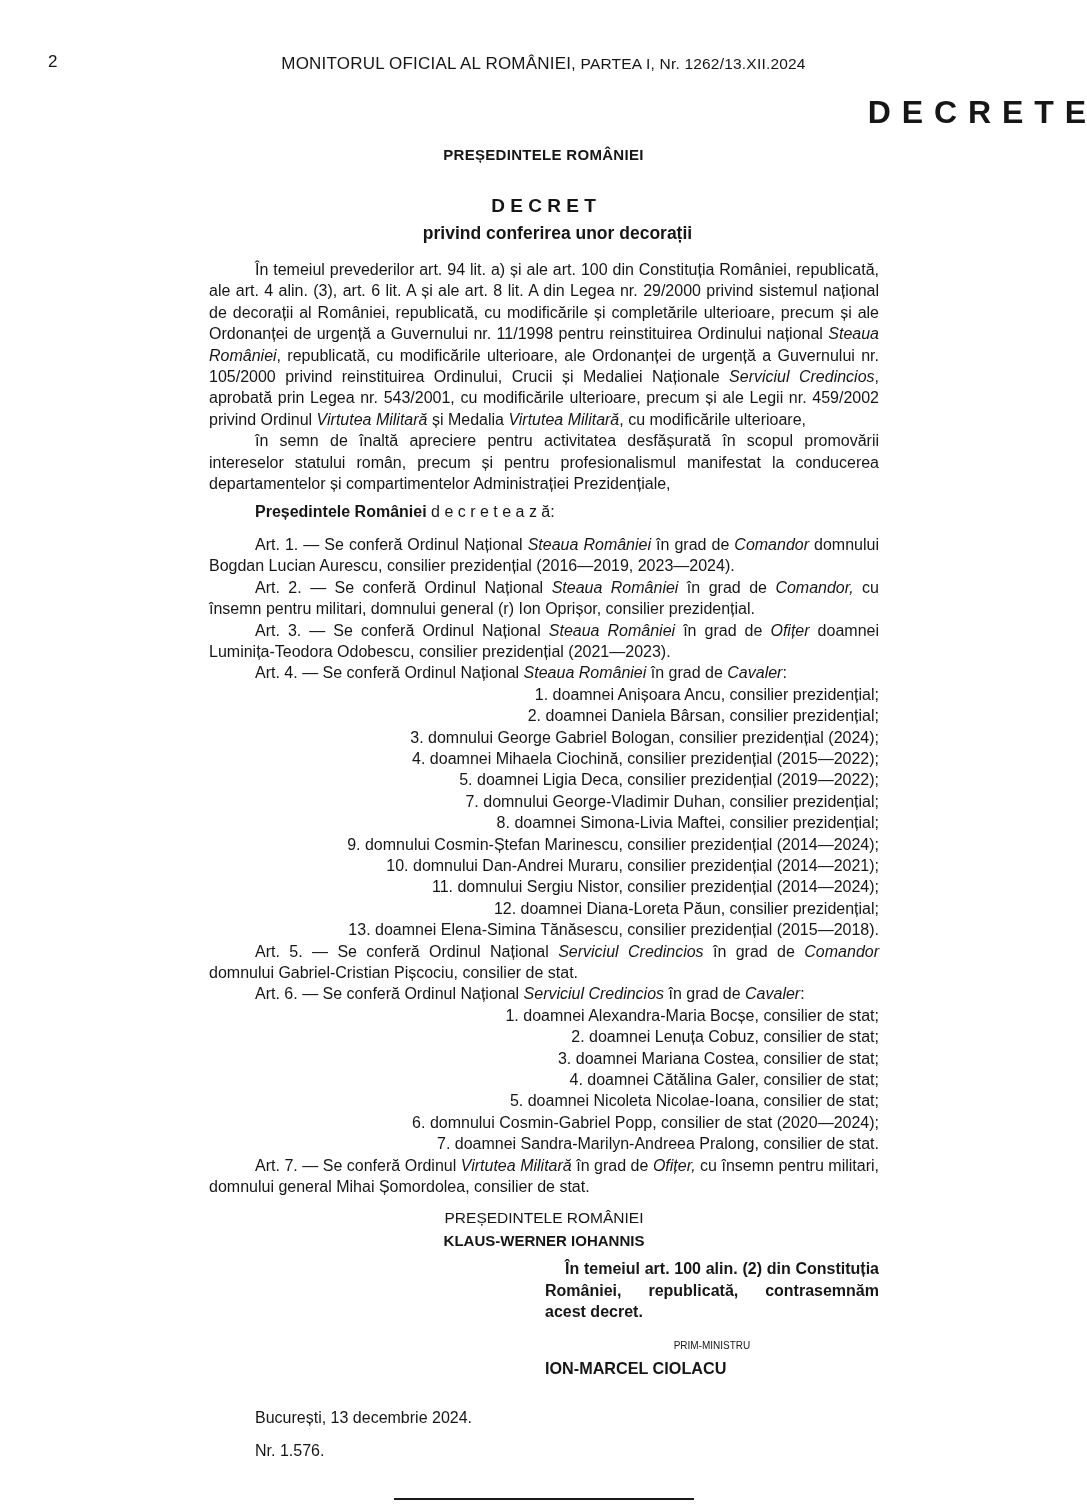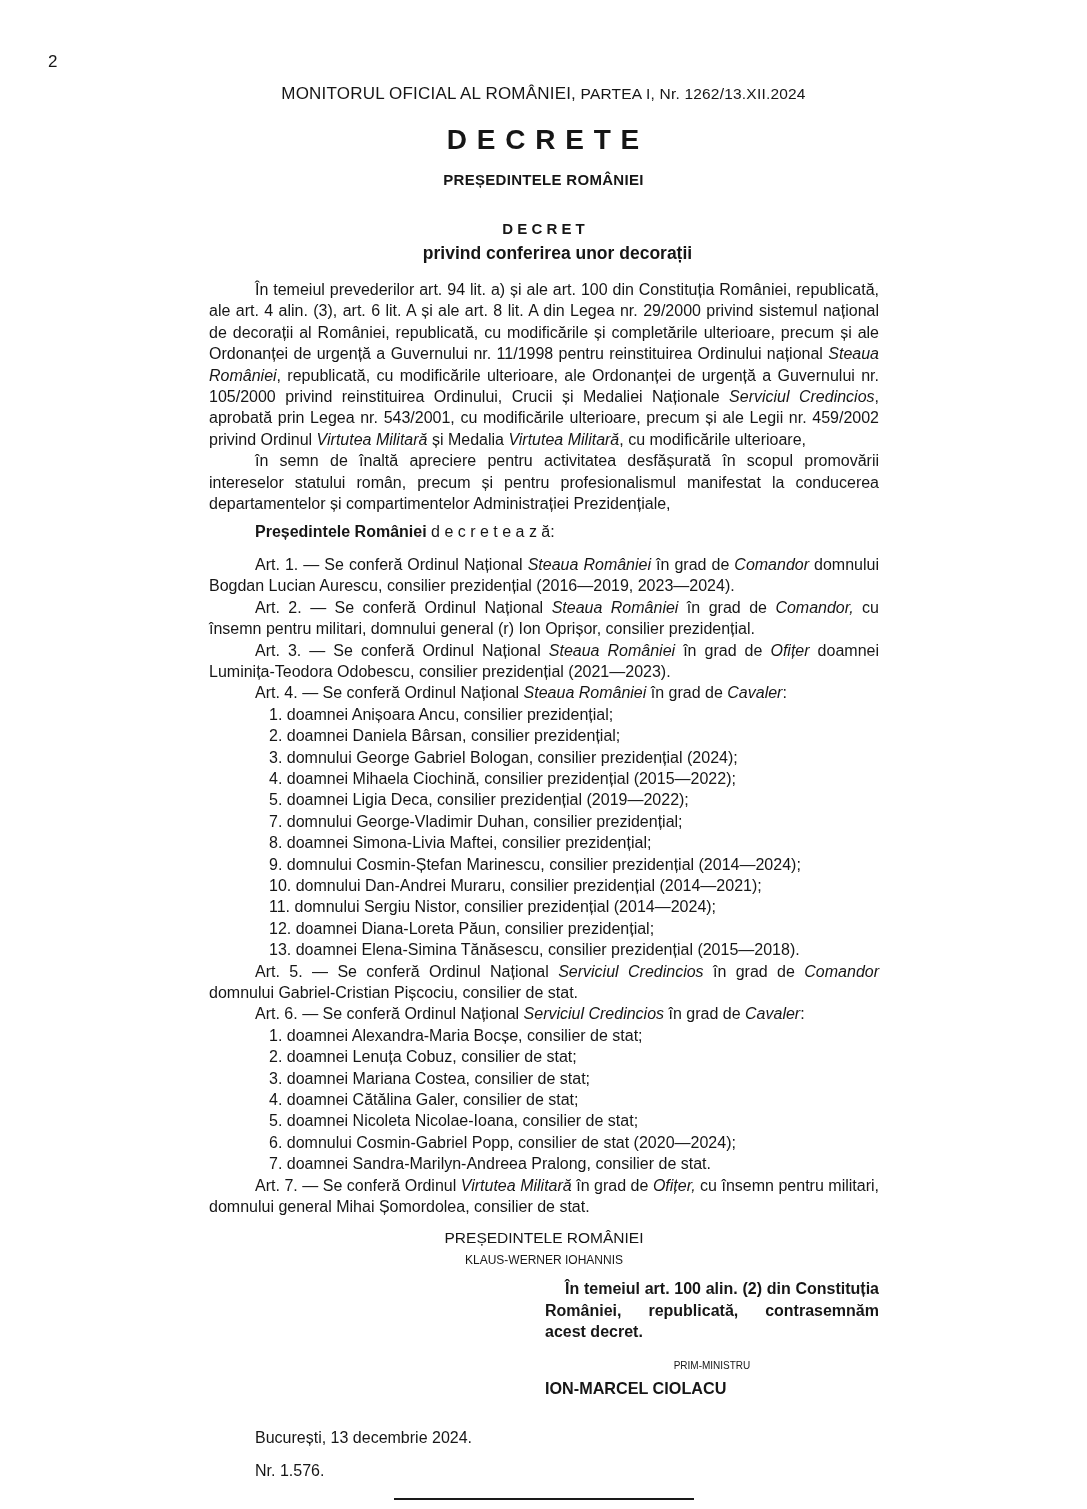--- a/index.html
+++ b/index.html
@@ -15,67 +15,67 @@
     color: #161616;
   }
   .page-number {
     position: absolute;
     left: 48px;
     top: 52px;
     font-size: 17px;
   }
   .masthead {
     text-align: center;
-    padding-top: 84px;
+    padding-top: 54px;
     font-size: 17px;
     letter-spacing: 0.2px;
     white-space: nowrap;
   }
   .masthead .part { font-size: 15.5px; }
   .main-title {
-    text-align: center;
+    text-align: right;
     font-weight: bold;
-    font-size: 28px;
+    font-size: 32px;
     margin-top: 20px;
     letter-spacing: 1px;
   }
   .issuer {
     text-align: center;
     font-weight: bold;
     font-size: 15px;
     margin-top: 15px;
     letter-spacing: 0.3px;
   }
   .doc-title {
     text-align: center;
     font-weight: bold;
-    font-size: 15px;
+    font-size: 19px;
     margin-top: 32px;
   }
   .doc-subtitle {
     text-align: center;
     font-weight: bold;
     font-size: 17.5px;
     margin-top: 6px;
     margin-left: 28px;
   }
   .body-col {
     width: 670px;
     margin: 15px 0 0 209px;
     font-size: 16px;
     line-height: 21.4px;
   }
   .par { text-align: justify; text-indent: 46px; }
   .formula { text-align: justify; text-indent: 46px; margin: 7px 0 11px 0; }
-  .list-line { margin-left: 60px; text-align: left; }
+  .list-line { margin-left: 60px; text-align: right; }
   .it { font-style: italic; }
   .bd { font-weight: bold; }
   .sig-president { text-align: center; margin-top: 10px; }
   .sig-president .ptitle { font-size: 15.5px; }
-  .sig-president .pname { font-weight: normal; font-size: 12px; margin-top: 1px; }
+  .sig-president .pname { font-weight: bold; font-size: 15px; margin-top: 1px; }
   .countersign {
     width: 334px;
     margin-left: 336px;
     margin-top: 7px;
     font-weight: bold;
     text-align: justify;
     text-indent: 20px;
   }
   .pm-title {
     width: 334px;

